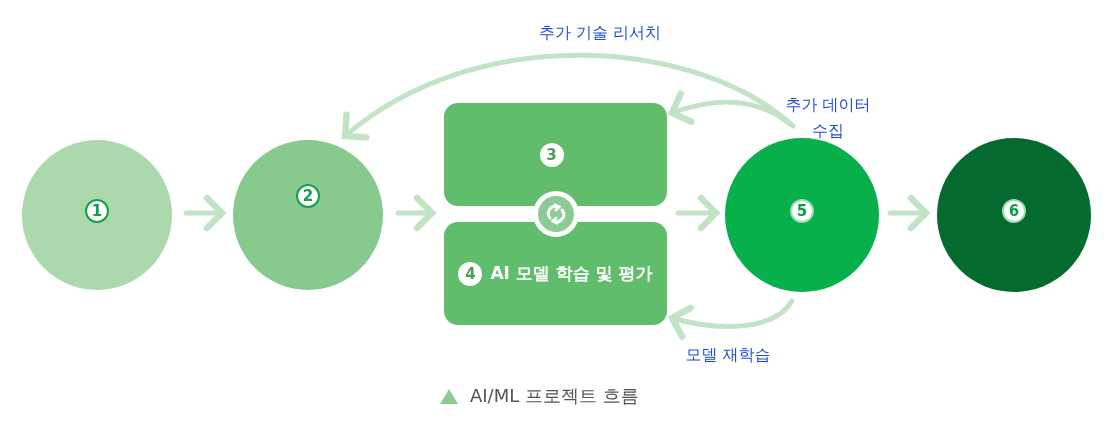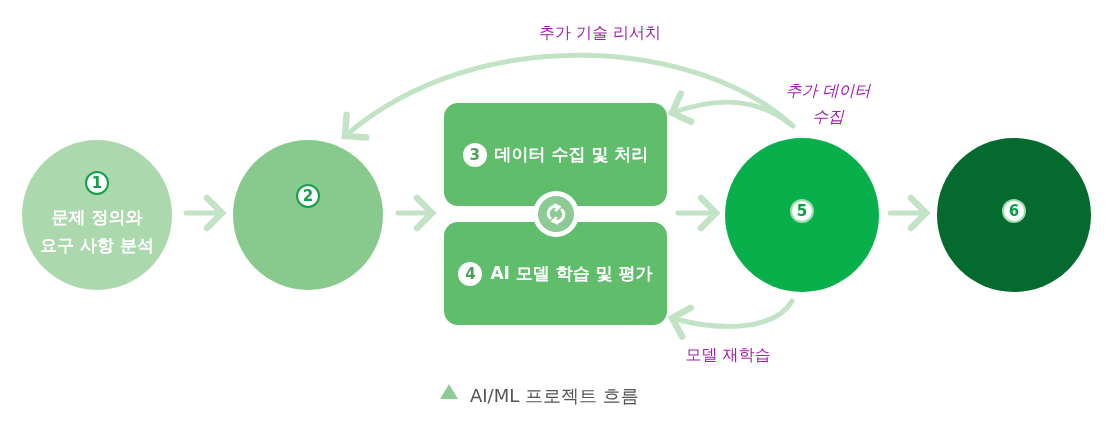--- a/index.html
+++ b/index.html
@@ -10,22 +10,22 @@
             align-items:center; justify-content:center; color:#fff; text-align:center; }
   .num { width:24px; height:24px; border-radius:50%; background:#fff; border:2px solid #14a04a;
          font-size:15px; font-weight:bold; display:flex; align-items:center; justify-content:center;
          margin-bottom:8px; box-sizing:border-box; }
   .ctext { font-size:17px; font-weight:bold; line-height:28px; white-space:pre-line; }
   .box { position:absolute; background:#5fbd6c; border-radius:14px; color:#fff;
          display:flex; align-items:center; justify-content:center; font-size:17px; font-weight:bold; }
   .box .bnum { width:24px; height:24px; border-radius:50%; background:#fff; color:#4a9e55;
                font-size:15px; font-weight:bold; display:flex; align-items:center; justify-content:center;
                margin-right:8px; }
-  .label { position:absolute; font-size:16px; color:#a21caf; text-align:center; white-space:pre-line; line-height:26px; }
-  .caption { position:absolute; font-size:18px; color:#555; display:flex; }
+  .label { position:absolute; font-size:16px; color:#1d4ed8; text-align:center; white-space:pre-line; line-height:26px; }
+  .caption { position:absolute; font-size:18px; color:#555; display:flex; align-items:center; }
   .tri { width:0; height:0; border-left:9px solid transparent; border-right:9px solid transparent;
          border-bottom:15px solid #8dcb95; margin-right:12px; }
   .cycle { position:absolute; width:46px; height:46px; border-radius:50%; background:#fff;
            display:flex; align-items:center; justify-content:center; }
   .cycle-inner { width:36px; height:36px; border-radius:50%; background:#8dcb95; display:flex; align-items:center; justify-content:center; }
 </style>
 </head>
 <body>
 
 <svg class="connectors" viewBox="0 0 1112 422">
@@ -40,31 +40,28 @@
     <path d="M678,213 L716,213" marker-end="url(#ah)"></path>
     <path d="M890,213 L926,213" marker-end="url(#ah)"></path>
     <path d="M793,126 C700,40 480,20 345,136" marker-end="url(#ah)"></path>
     <path d="M790,124 C760,100 720,95 672,113" marker-end="url(#ah)"></path>
     <path d="M792,301 C775,330 720,332 672,318" marker-end="url(#ah)"></path>
   </g>
 </svg>
 
 <div class="circle" style="left:22px;top:140px;width:150px;height:150px;background:#acd8ae;">
   <div class="num" style="color:#14a04a;">1</div>
-  <div class="ctext">문제 정의와
-요구 사항 분석</div>
 </div>
 
 <div class="circle" style="left:233px;top:140px;width:150px;height:150px;background:#88c98e;">
   <div class="num" style="color:#14a04a;margin-top:-30px;">2</div>
 </div>
 
 <div class="box" style="left:444px;top:103px;width:223px;height:103px;">
   <span class="bnum">3</span>
-  <span>데이터 수집 및 처리</span>
 </div>
 
 <div class="box" style="left:444px;top:222px;width:223px;height:103px;">
   <span class="bnum">4</span>
   <span>AI 모델 학습 및 평가</span>
 </div>
 
 <div class="cycle" style="left:533px;top:191px;">
   <div class="cycle-inner">
     <svg width="24" height="24" viewBox="0 0 24 24" fill="none" stroke="#fff" stroke-width="3" stroke-linecap="round">
@@ -78,20 +75,20 @@
 
 <div class="circle" style="left:725px;top:138px;width:154px;height:154px;background:#08b04c;">
   <div class="num" style="color:#08a045;border-color:#9fdcb2;">5</div>
 </div>
 
 <div class="circle" style="left:937px;top:138px;width:154px;height:154px;background:#046a2e;">
   <div class="num" style="color:#08a045;border-color:#9fdcb2;">6</div>
 </div>
 
 <div class="label" style="left:520px;top:20px;width:160px;">추가 기술 리서치</div>
-<div class="label" style="left:768px;top:78px;width:120px;font-style:italic;">추가 데이터
+<div class="label" style="left:768px;top:92px;width:120px;">추가 데이터
 수집</div>
 <div class="label" style="left:668px;top:342px;width:120px;text-align:center;">모델 재학습</div>
 
 <div class="caption" style="left:440px;top:384px;">
   <span class="tri"></span>
   <span>AI/ML 프로젝트 흐름</span>
 </div>
 
 </body></html>

